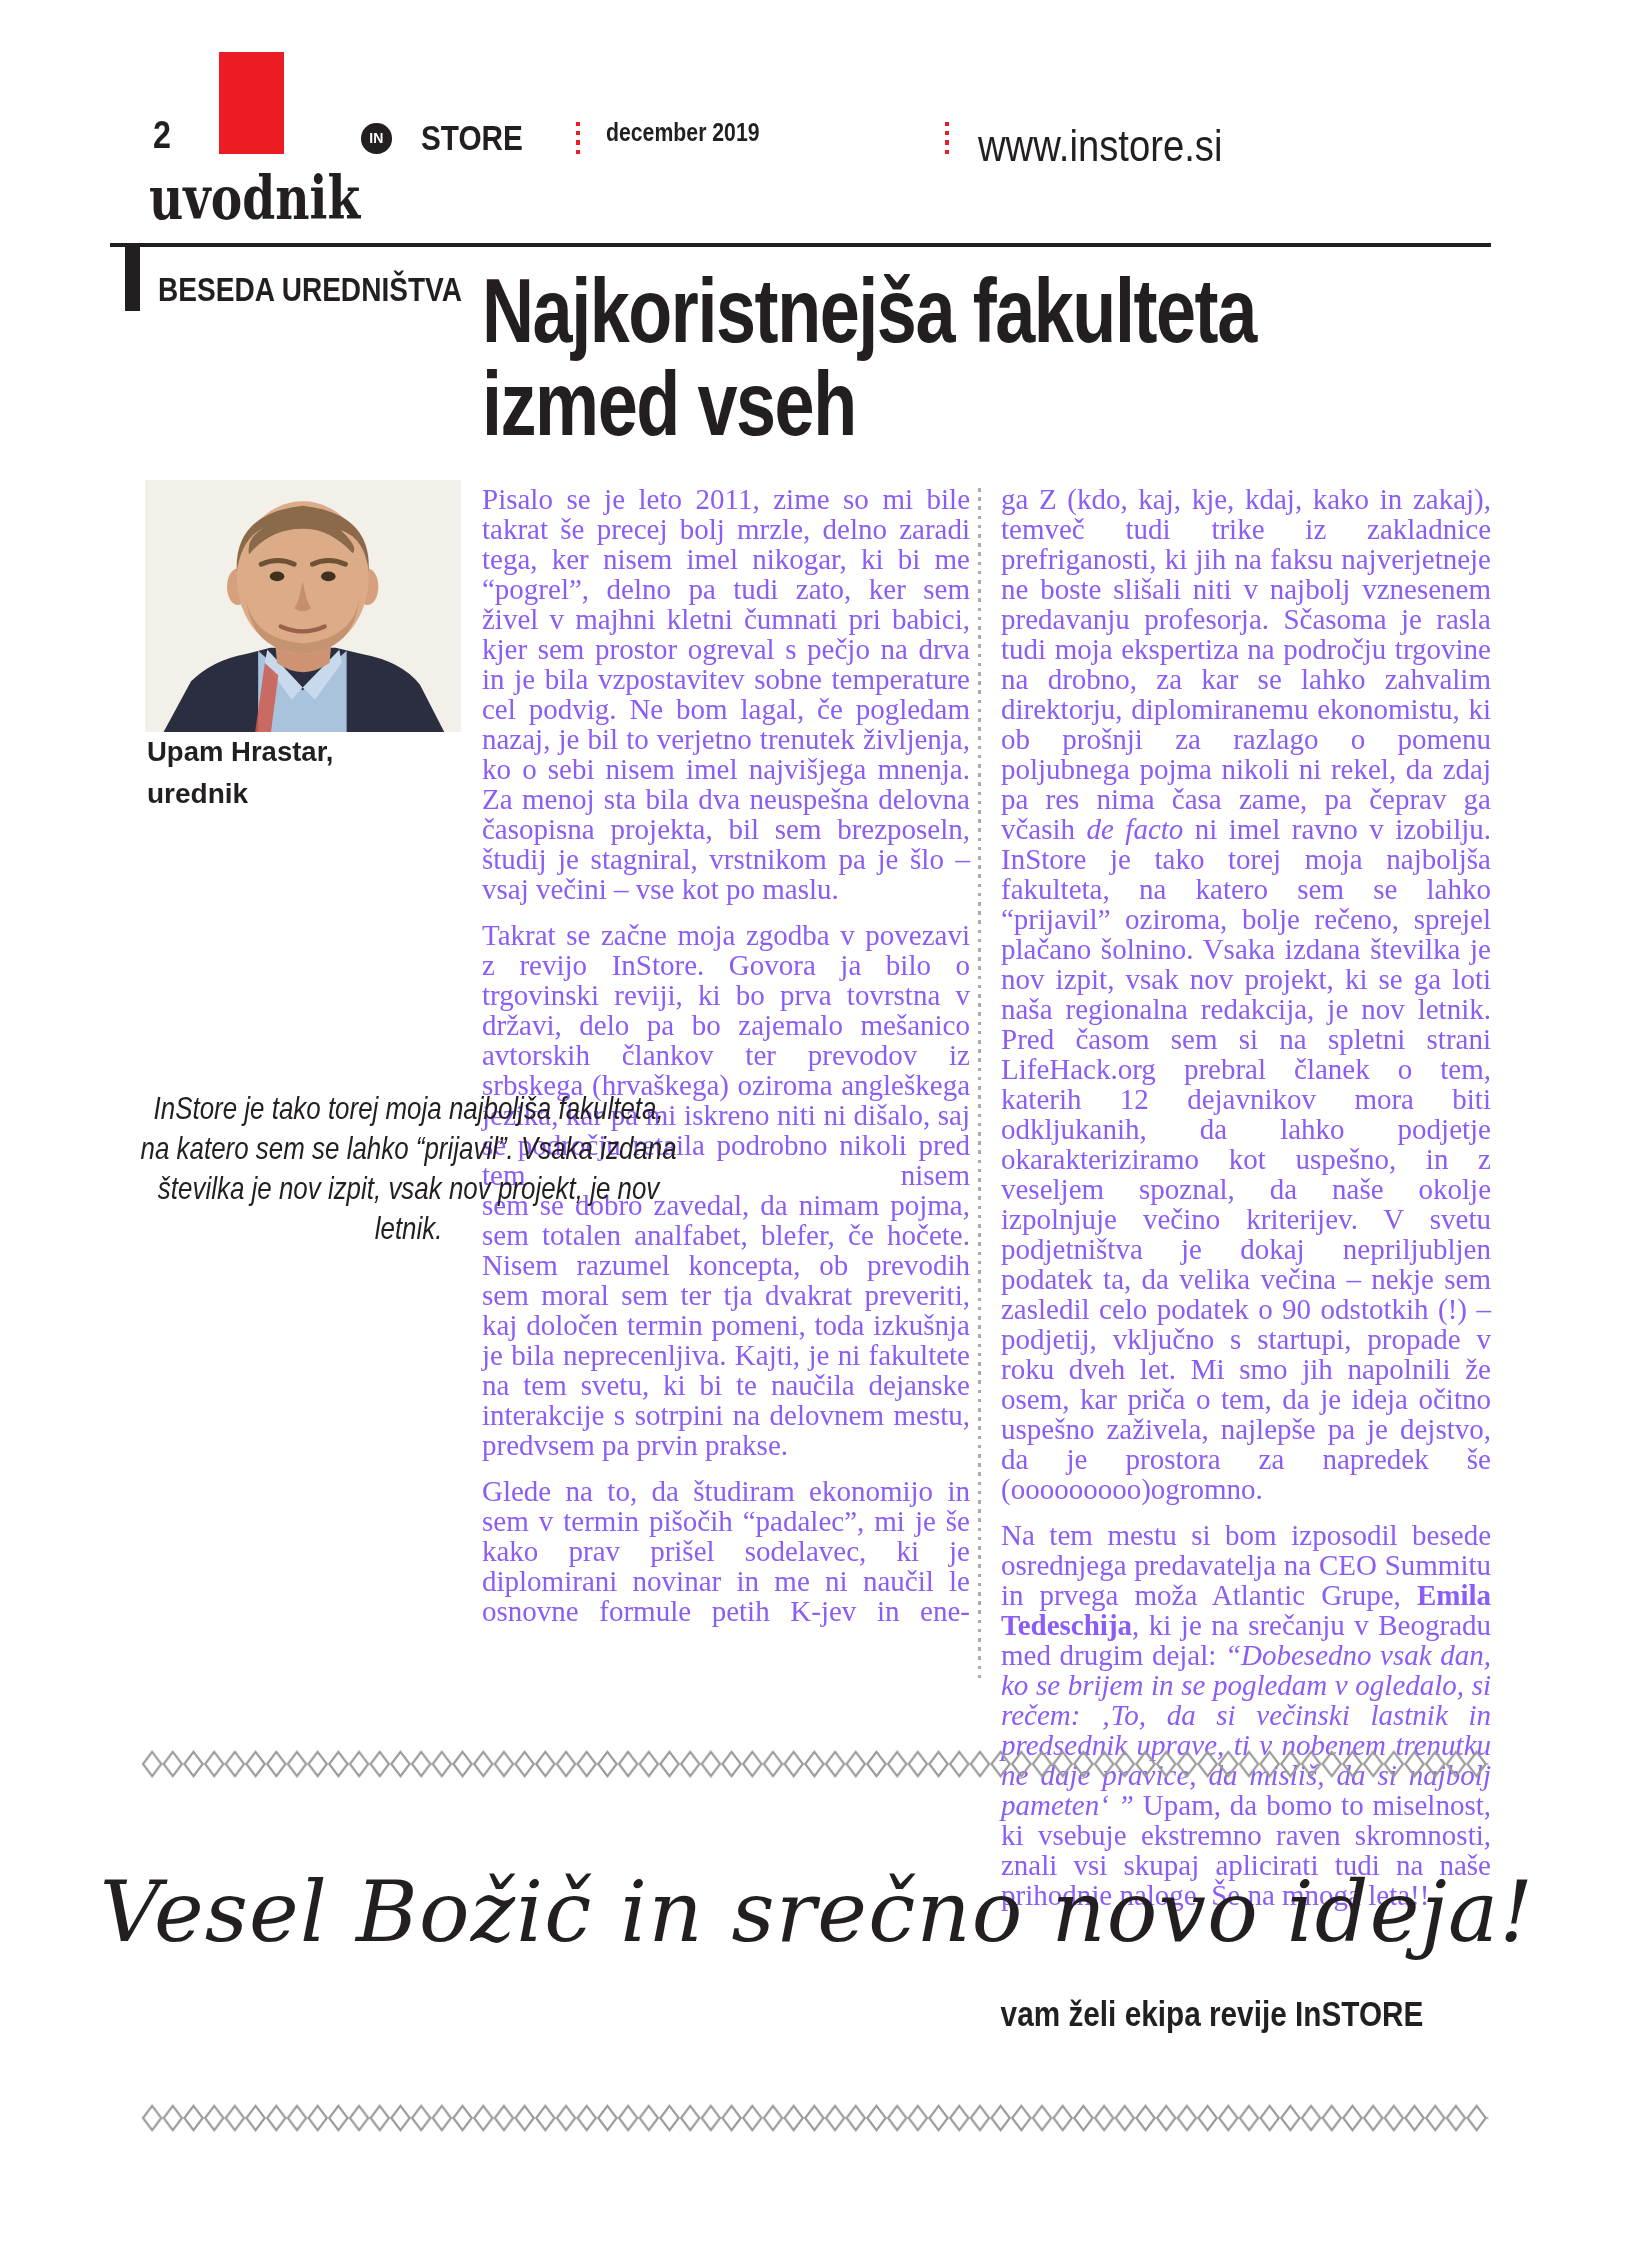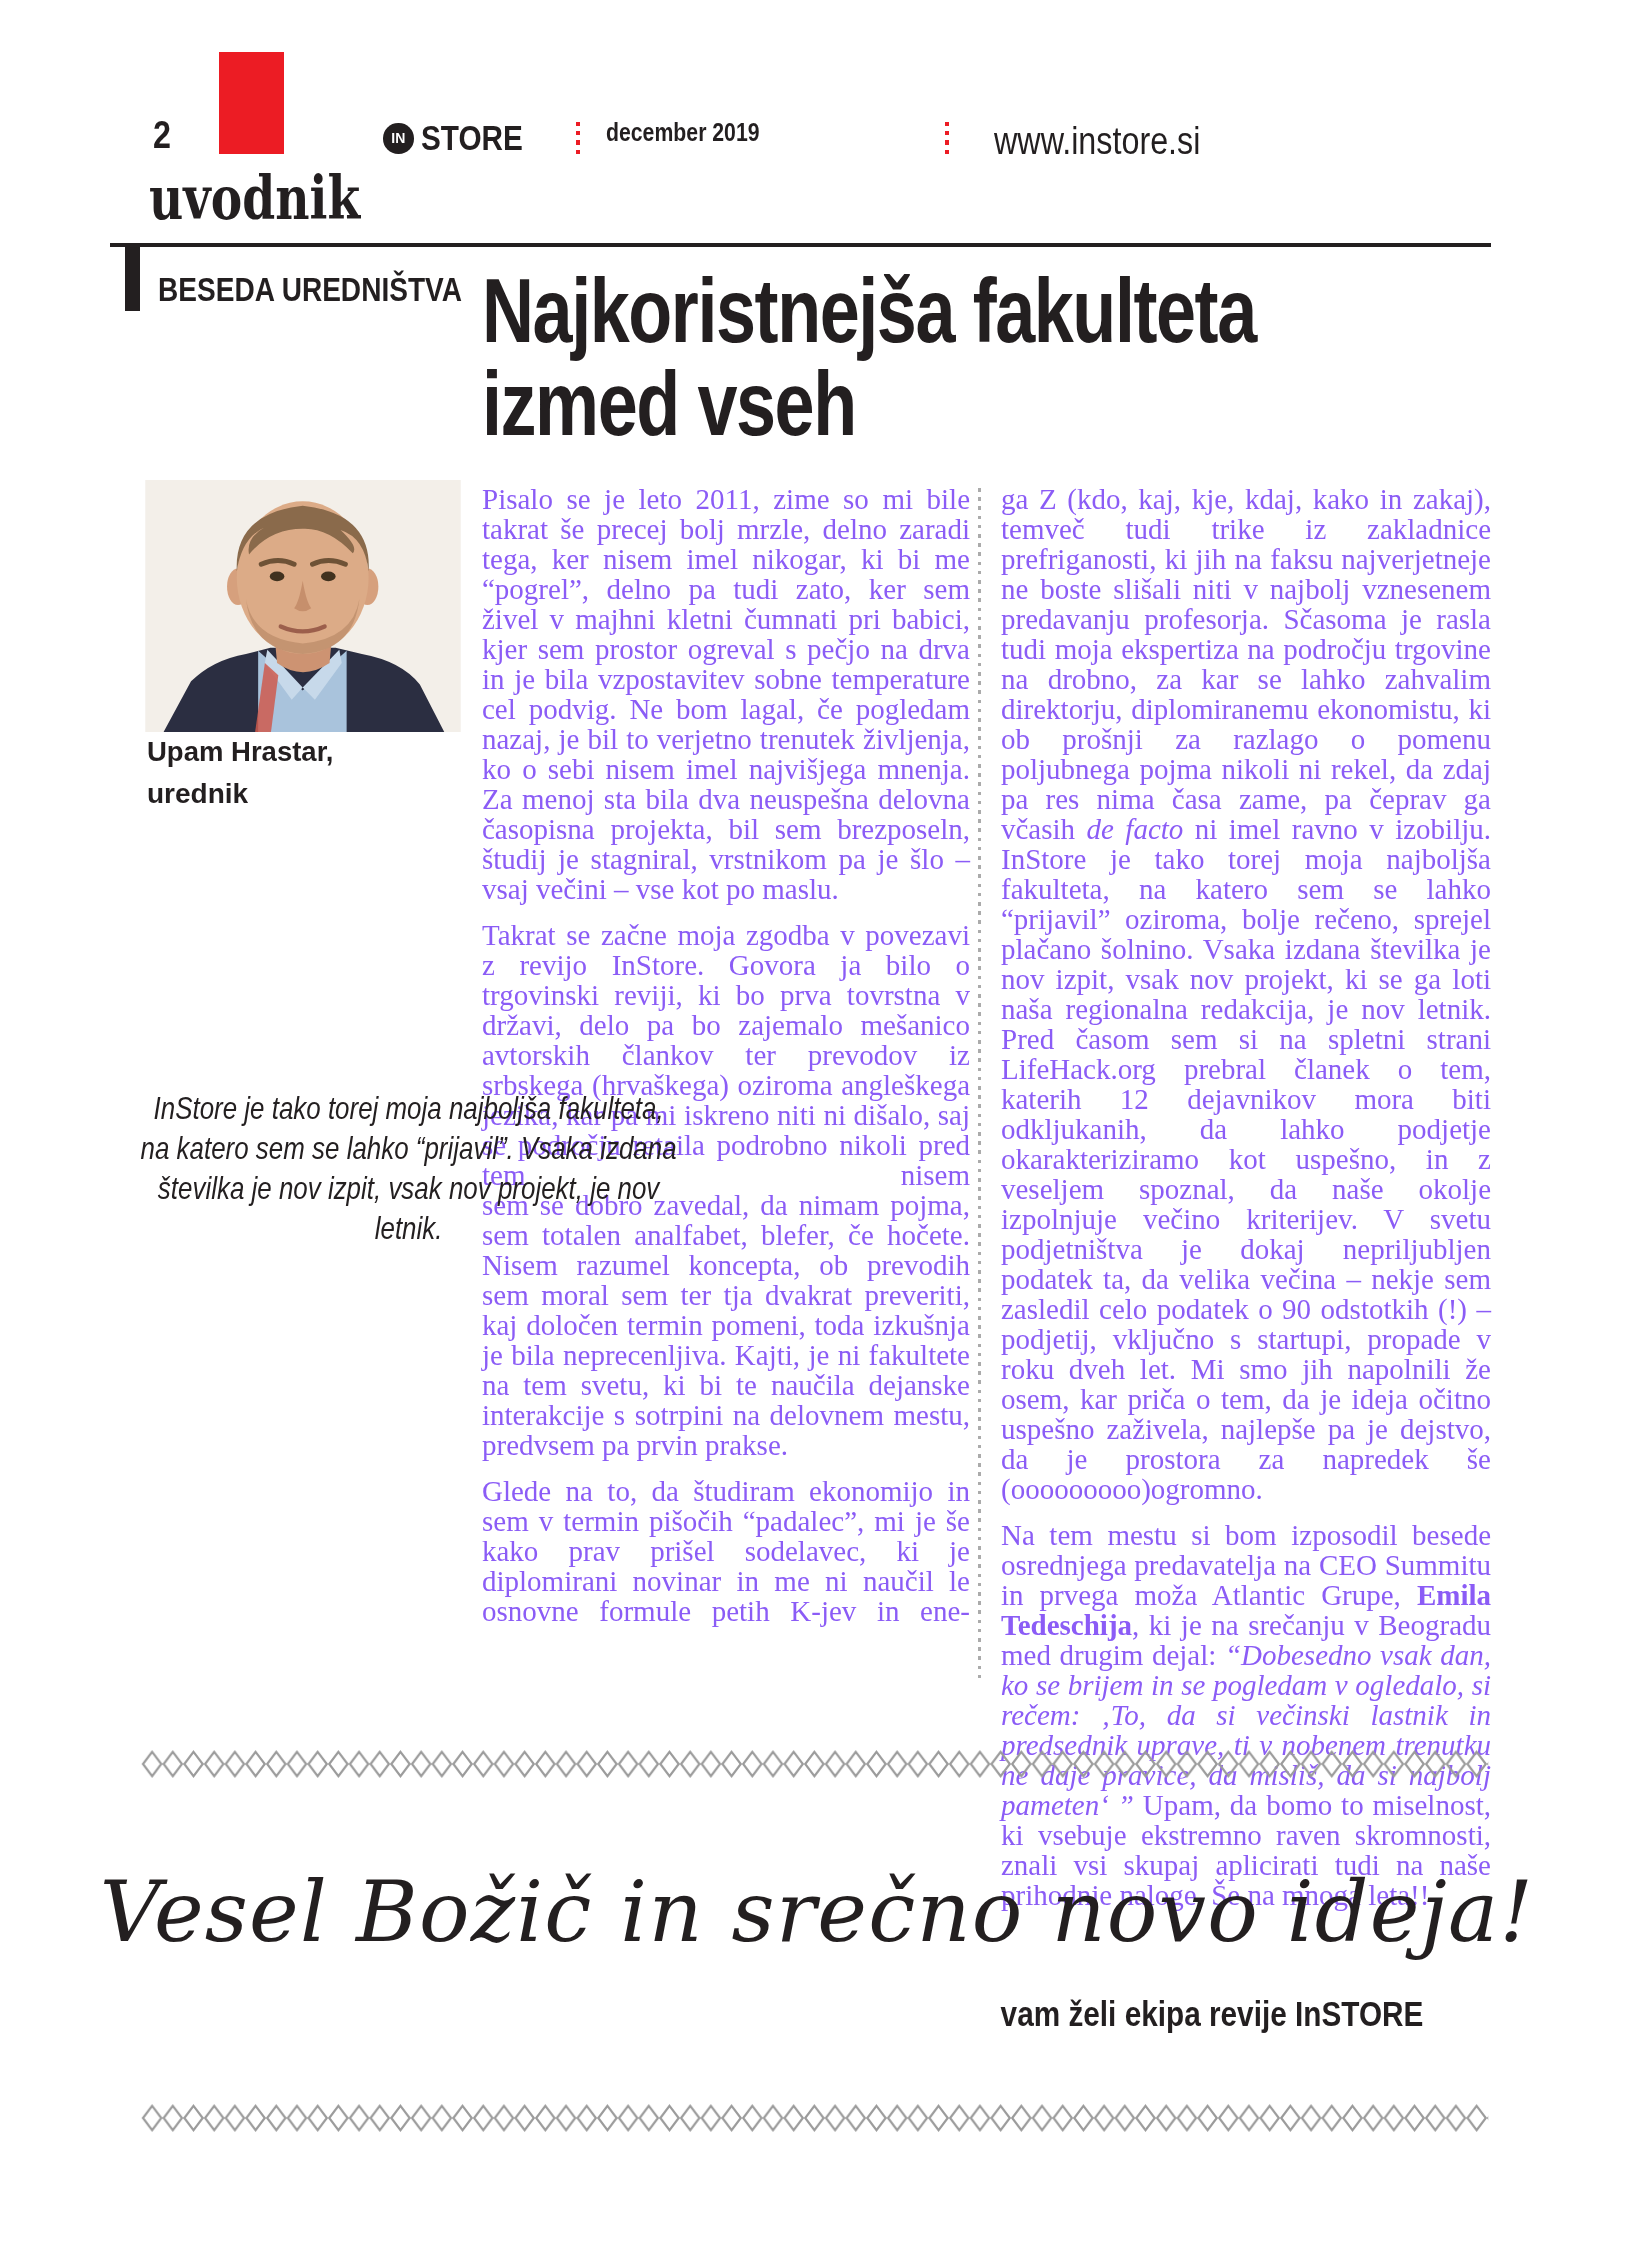--- a/index.html
+++ b/index.html
@@ -11,30 +11,30 @@
     color:#231f20;
     overflow:hidden;
   }
   .abs{position:absolute;}
   .condL{transform:scaleX(.85);transform-origin:left top;display:inline-block;white-space:nowrap;}
 
   
   .page-number{left:153px;top:114px;font-size:38px;font-weight:bold;}
   .logo-block{left:219px;top:52px;width:65px;height:102px;background:#ec1c24;}
   .logo-circle{
-    left:383px;top:123px;width:30.5px;height:30.5px;border-radius:50%;
+    left:361px;top:123px;width:30.5px;height:30.5px;border-radius:50%;
     background:#231f20;color:#fff;display:flex;align-items:center;justify-content:center;
     font-size:14px;font-weight:bold;letter-spacing:0;
   }
   .logo-store{left:421px;top:118px;font-size:35px;font-weight:bold;}
   .hsep{width:3.7px;height:32px;background:repeating-linear-gradient(to bottom,#ec1c24 0 4.3px,transparent 4.3px 9.2px);}
   .hsep1{left:576px;top:122px;}
   .hsep2{left:945px;top:122px;}
   .issue-date{left:606px;top:118px;font-size:25px;font-weight:bold;}
-  .website{left:978px;top:120px;font-size:38px;color:#231f20;text-decoration:none;margin-left:16px;}
+  .website{left:978px;top:120px;font-size:45px;color:#231f20;text-decoration:none;}
   .section-label{left:149px;top:164px;font-family:"DejaVu Serif", serif;font-size:59px;font-weight:bold;transform:scaleX(.8);transform-origin:left top;}
 
   
   .rule{left:110px;top:243px;width:1381px;height:4.3px;background:#231f20;}
   .kicker-bar{left:125px;top:243px;width:14.7px;height:68px;background:#231f20;}
   .kicker{left:158px;top:271px;font-size:33px;font-weight:bold;letter-spacing:0;}
   .headline{left:482px;top:265px;line-height:93px;font-size:90px;font-weight:bold;letter-spacing:-1.8px;}
   .headline .line{display:block;transform:scaleX(.8);transform-origin:left top;white-space:nowrap;}
 
   

